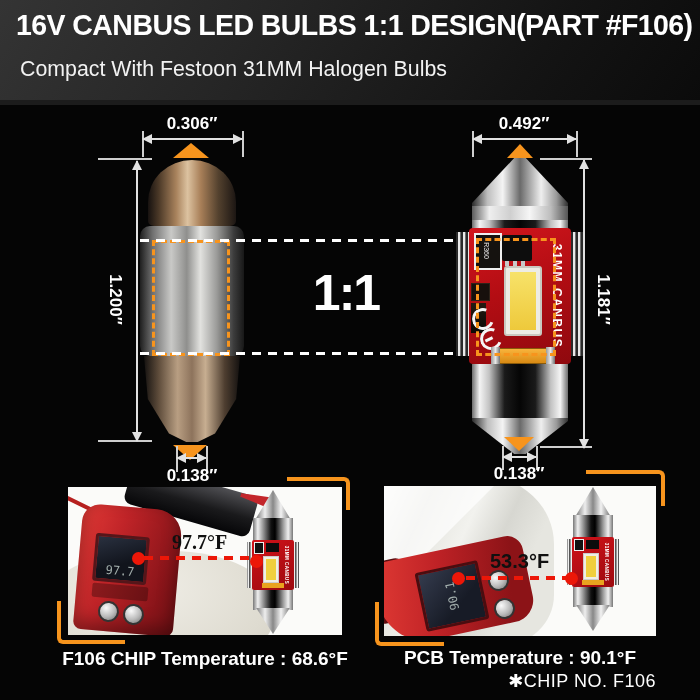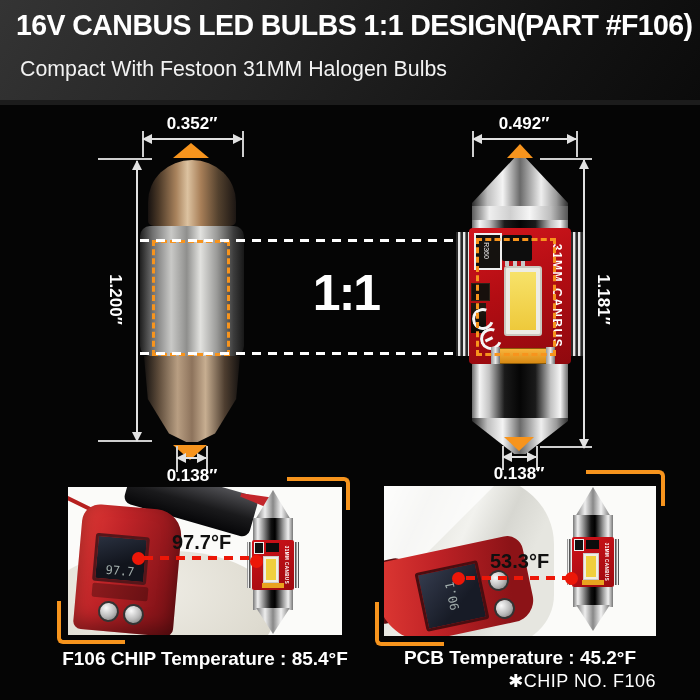--- a/index.html
+++ b/index.html
@@ -154,21 +154,21 @@
 
 <div class="stage">
 
   <div class="hdr">
     <div class="hdr-title">16V CANBUS LED BULBS 1:1 DESIGN(PART #F106)</div>
     <div class="hdr-sub">Compact With Festoon 31MM Halogen Bulbs</div>
   </div>
 
   <div>
 
-    <div class="dim-label" style="left:140px;top:114px;width:104px;">0.352″</div>
+    <div class="dim-label" style="left:140px;top:114px;width:104px;">0.306″</div>
     <div class="tick-v" style="left:142px;top:131px;height:26px;"></div>
     <div class="tick-v" style="left:242px;top:131px;height:26px;"></div>
     <div class="dim-h" style="left:143px;top:138px;width:99px;"></div>
     <div class="tri-up" style="left:173px;top:143px;border-left:18px solid transparent;border-right:18px solid transparent;border-bottom:15px solid #F7941D;"></div>
     <div class="hb-cap"></div>
     <div class="hb-glass"></div>
     <div class="hb-lower"></div>
     <div class="tri-down" style="left:173px;top:445px;border-left:17px solid transparent;border-right:17px solid transparent;border-top:15px solid #F7941D;"></div>
     <div class="tick-h" style="left:98px;top:158px;width:54px;"></div>
     <div class="tick-h" style="left:98px;top:440px;width:54px;"></div>
@@ -246,21 +246,21 @@
           <div class="m-led"></div>
           <div class="m-conn"></div>
           <div class="vtext m-print">31MM CANBUS</div>
         </div>
         <div class="m-cyl-b"></div>
         <div class="m-cone-b"></div>
       </div>
       <div class="hot-dash" style="left:76px;top:69px;width:106px;"></div>
       <div class="hot-dot" style="left:64px;top:65px;"></div>
       <div class="hot-dot" style="left:182px;top:68px;"></div>
-      <div class="temp-read" style="left:104px;top:44px;">97.7°F</div>
+      <div class="temp-read" style="left:104px;top:44px;font-family:Liberation Serif, serif;">97.7°F</div>
     </div>
     <div class="bkt tr" style="left:287px;top:477px;width:59px;height:29px;"></div>
     <div class="bkt bl" style="left:57px;top:601px;width:64px;height:39px;"></div>
 
     <div class="photo" style="left:384px;top:486px;width:272px;height:150px;">
       <div class="glove"></div>
       <div class="glove-hi"></div>
       <div class="t2-nose"></div>
       <div class="t2-body"></div>
       <div class="t2-lcd">
@@ -284,18 +284,18 @@
         <div class="m-cone-b"></div>
       </div>
       <div class="hot-dash" style="left:82px;top:90px;width:100px;"></div>
       <div class="hot-dot" style="left:68px;top:86px;"></div>
       <div class="hot-dot" style="left:181px;top:86px;"></div>
       <div class="temp-read" style="left:106px;top:64px;">53.3°F</div>
     </div>
     <div class="bkt tr" style="left:586px;top:470px;width:75px;height:32px;"></div>
     <div class="bkt bl" style="left:375px;top:602px;width:65px;height:40px;"></div>
 
-    <div class="caption" style="left:60px;top:648px;width:290px;">F106 CHIP Temperature : 85.4°F</div>
-    <div class="caption" style="left:384px;top:647px;width:272px;">PCB Temperature : 45.2°F</div>
+    <div class="caption" style="left:60px;top:648px;width:290px;">F106 CHIP Temperature : 68.6°F</div>
+    <div class="caption" style="left:384px;top:647px;width:272px;">PCB Temperature : 90.1°F</div>
     <div class="part-note" style="left:456px;top:670px;width:200px;">✱CHIP NO. F106</div>
   </div>
 
 </div>
 
 </body></html>

